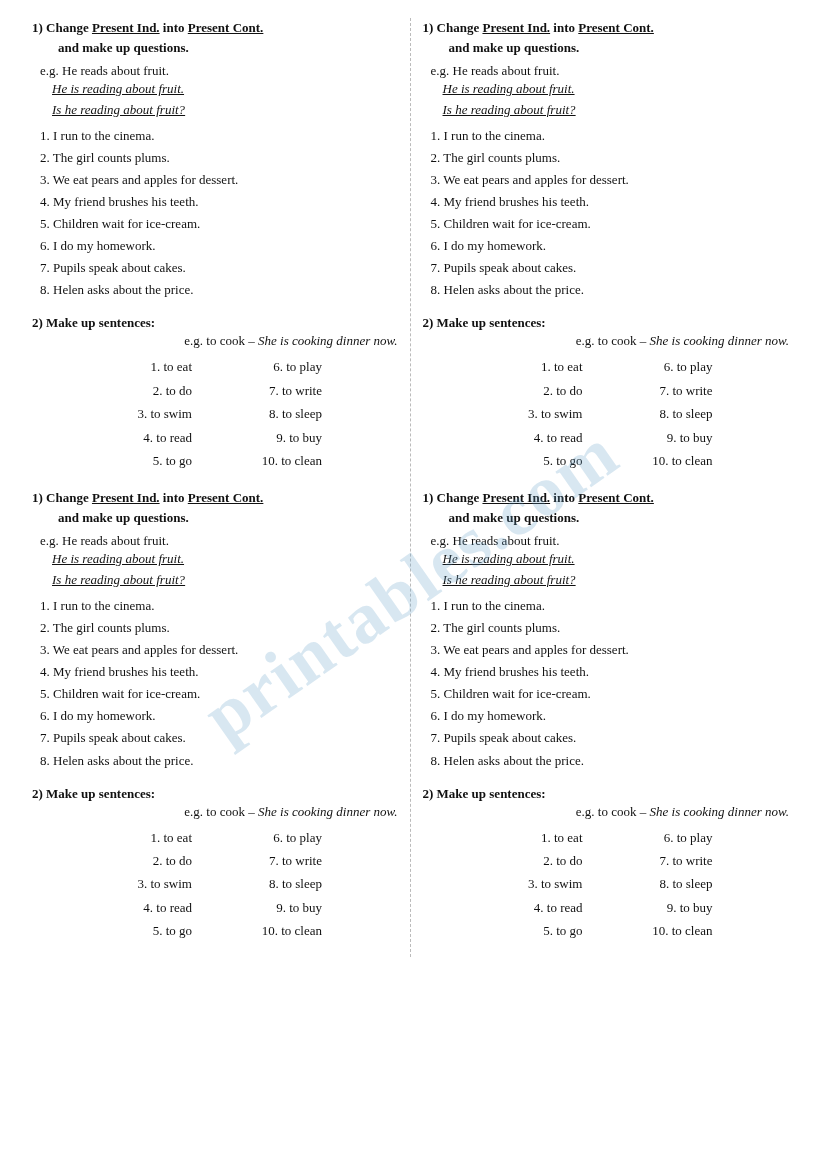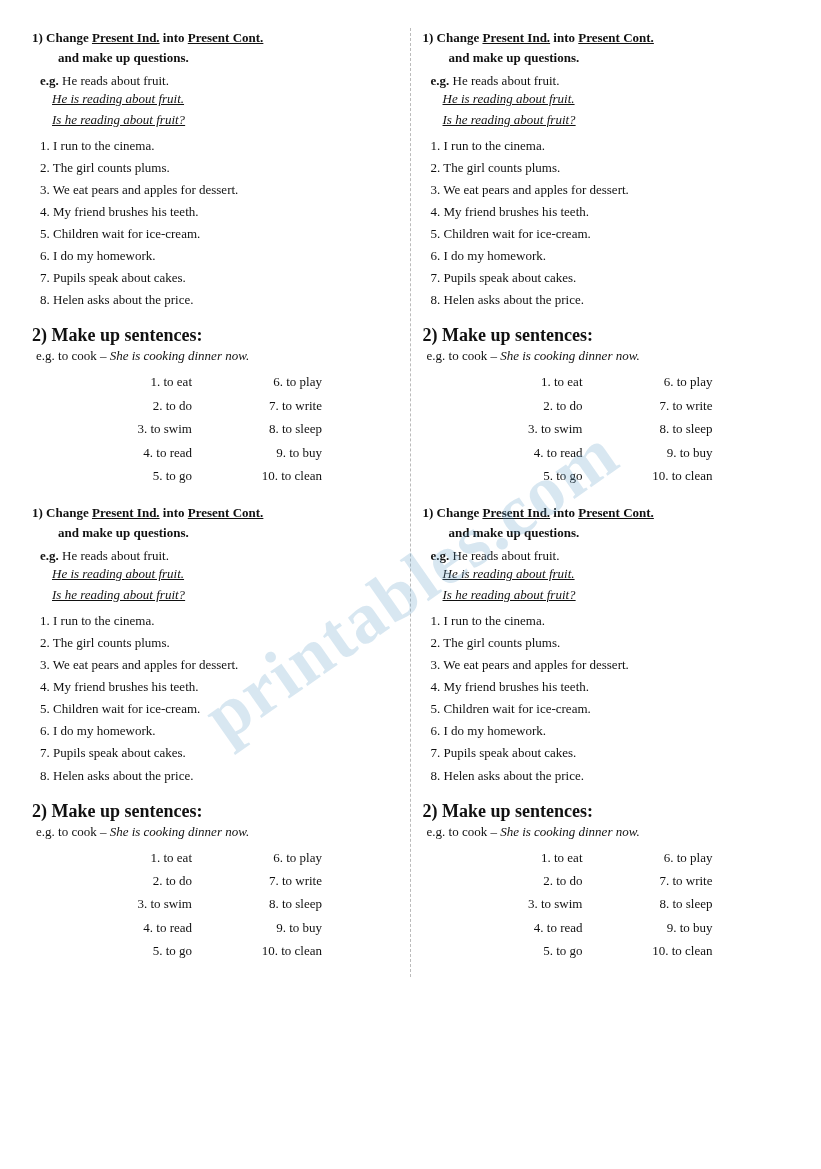--- a/index.html
+++ b/index.html
@@ -29,21 +29,21 @@
       color: rgba(100, 160, 200, 0.25);
       transform: rotate(-35deg);
       white-space: nowrap;
       letter-spacing: 2px;
     }
 
     .page {
       display: grid;
       grid-template-columns: 1fr 1fr;
       gap: 0;
-      padding: 28px 20px;
+      padding: 18px 20px;
     }
 
     .column {
       padding: 0 12px;
     }
     .column:first-child {
       border-right: 1px dashed #bbb;
     }
 
     .section {
@@ -56,21 +56,21 @@
       line-height: 1.5;
       margin-bottom: 4px;
     }
     .underline { text-decoration: underline; }
 
     .example-block {
       margin: 6px 0 4px 8px;
       font-size: 13px;
     }
     .example-label {
-      font-weight: bold;
+      font-weight: normal;
       text-align: center;
     }
     .example-italic {
       font-style: italic;
       margin-left: 12px;
       display: block;
       line-height: 1.6;
       text-decoration: underline;
     }
 
@@ -79,27 +79,28 @@
       list-style: none;
       padding: 0;
     }
     .numbered-list li {
       line-height: 1.7;
       font-size: 13px;
     }
 
     .section2-label {
       font-weight: bold;
-      font-size: 18px;
+      font-size: 13px;
       margin-bottom: 2px;
     }
     .eg-line {
       font-size: 13px;
       margin-left: 4px;
       margin-bottom: 6px;
+      text-align: right;
     }
     .eg-italic { font-style: italic; }
 
     .two-col-list {
       display: grid;
       grid-template-columns: 130px 130px;
       gap: 0;
       margin-left: 30px;
       margin-top: 4px;
     }

